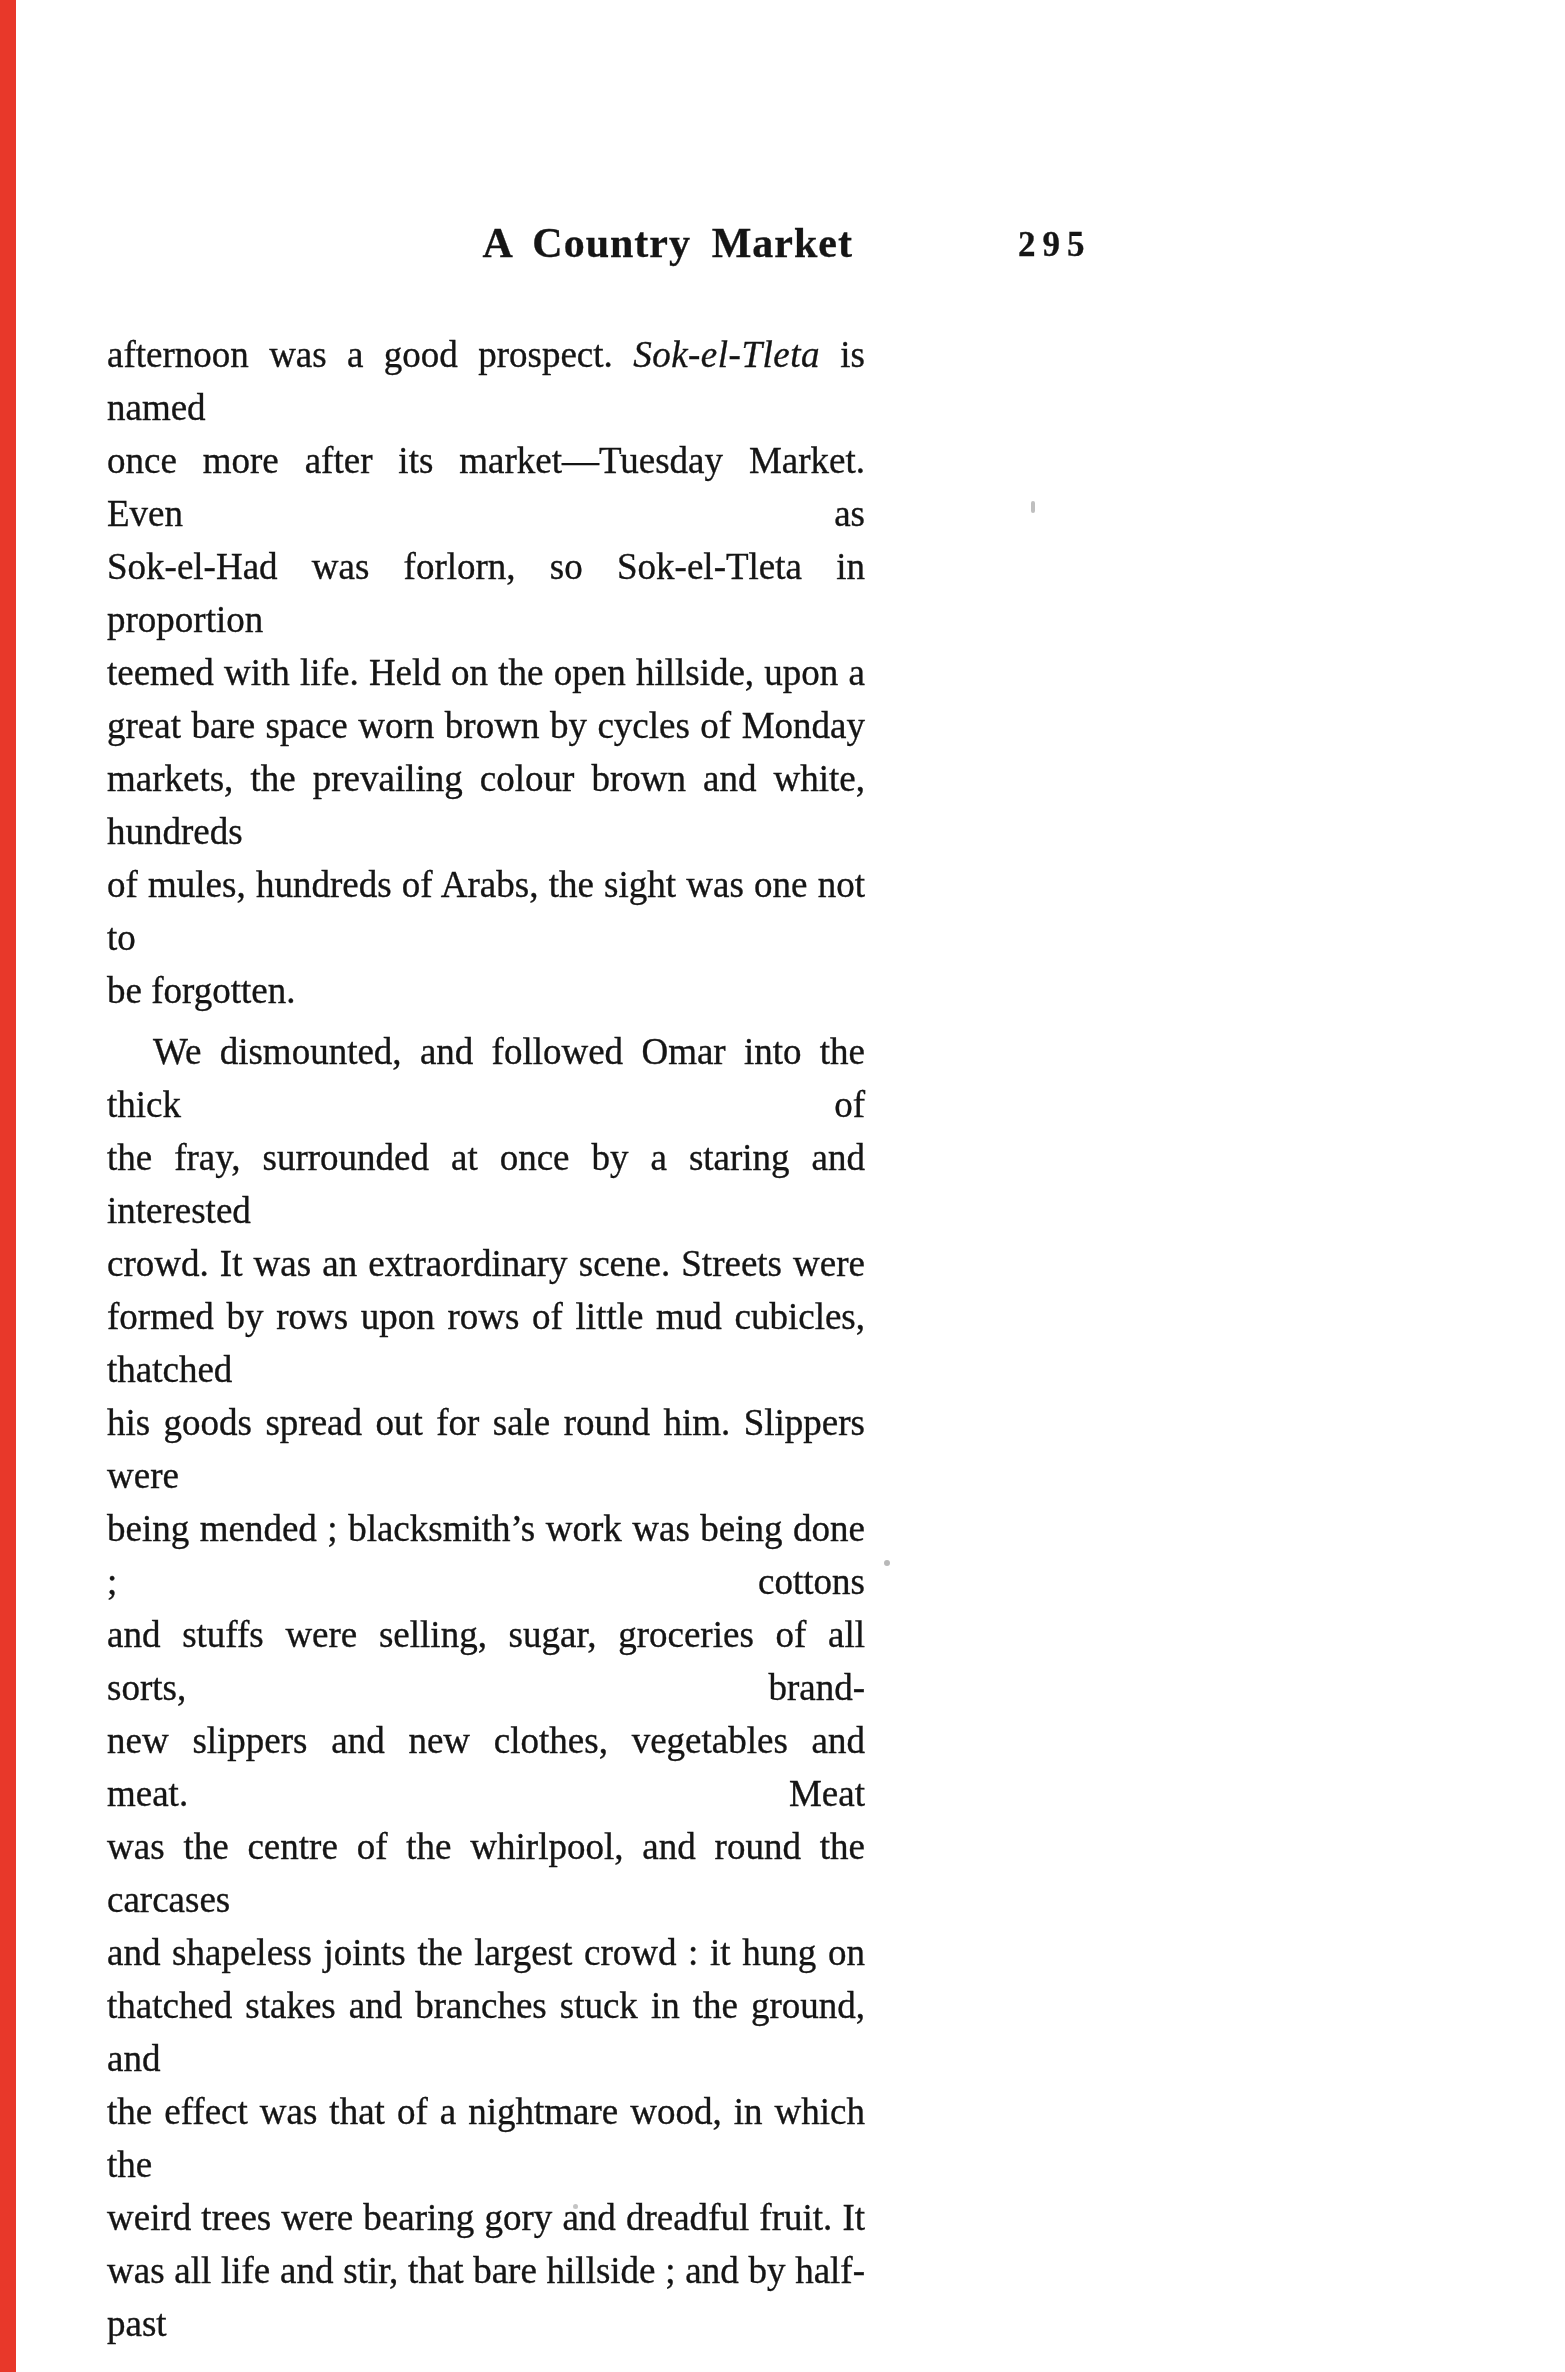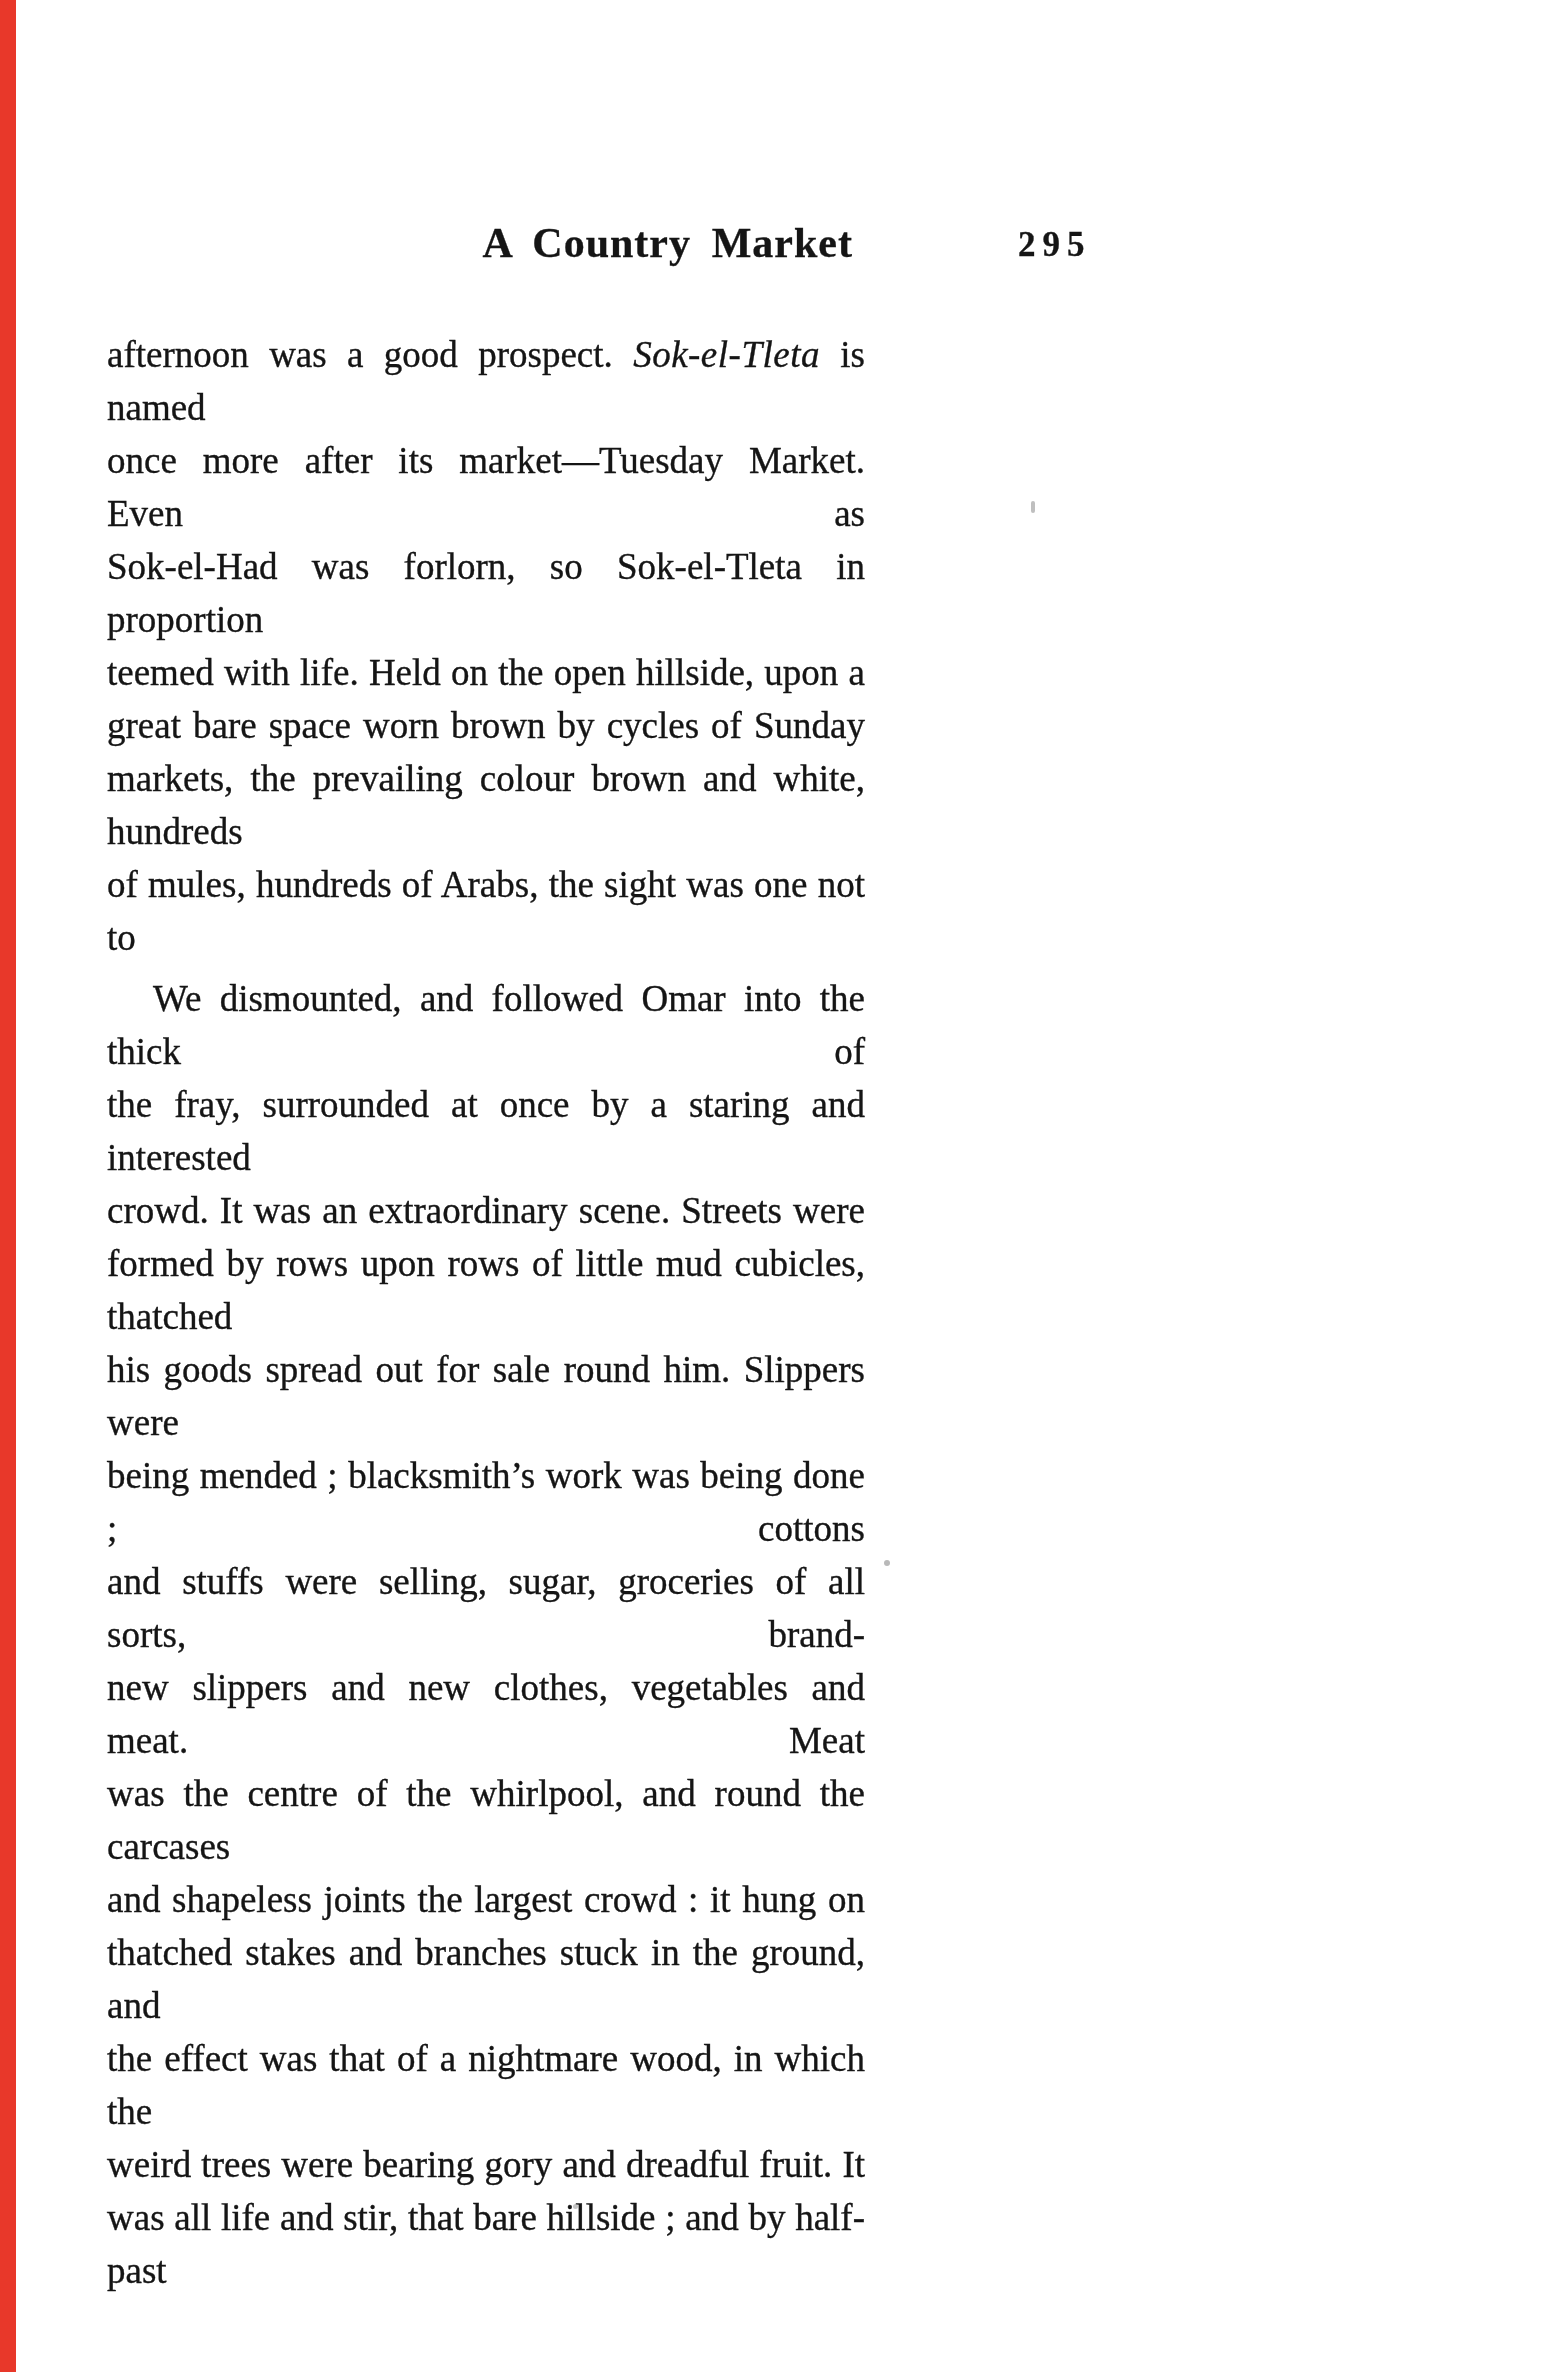--- a/index.html
+++ b/index.html
@@ -91,23 +91,24 @@
 
   <div class="running-header">A Country Market</div>
 
   <div class="page-number">295</div>
 
   <div class="text-block">
       <div class="line">afternoon was a good prospect.  <i>Sok-el-Tleta</i> is named</div>
       <div class="line">once more after its market—Tuesday Market.  Even as</div>
       <div class="line">Sok-el-Had was forlorn, so Sok-el-Tleta in proportion</div>
       <div class="line">teemed with life.  Held on the open hillside, upon a</div>
-      <div class="line">great bare space worn brown by cycles of Sunday</div>
+      <div class="line">great bare space worn brown by cycles of Monday</div>
       <div class="line">markets, the prevailing colour brown and white, hundreds</div>
       <div class="line">of mules, hundreds of Arabs, the sight was one not to</div>
+      <div class="line para-end">be forgotten.</div>
       <div class="line indent">We dismounted, and followed Omar into the thick of</div>
       <div class="line">the fray, surrounded at once by a staring and interested</div>
       <div class="line">crowd.  It was an extraordinary scene.  Streets were</div>
       <div class="line">formed by rows upon rows of little mud cubicles, thatched</div>
       <div class="line">his goods spread out for sale round him.  Slippers were</div>
       <div class="line">being mended ; blacksmith’s work was being done ; cottons</div>
       <div class="line">and stuffs were selling, sugar, groceries of all sorts, brand-</div>
       <div class="line">new slippers and new clothes, vegetables and meat.  Meat</div>
       <div class="line">was the centre of the whirlpool, and round the carcases</div>
       <div class="line">and shapeless joints the largest crowd : it hung on</div>

